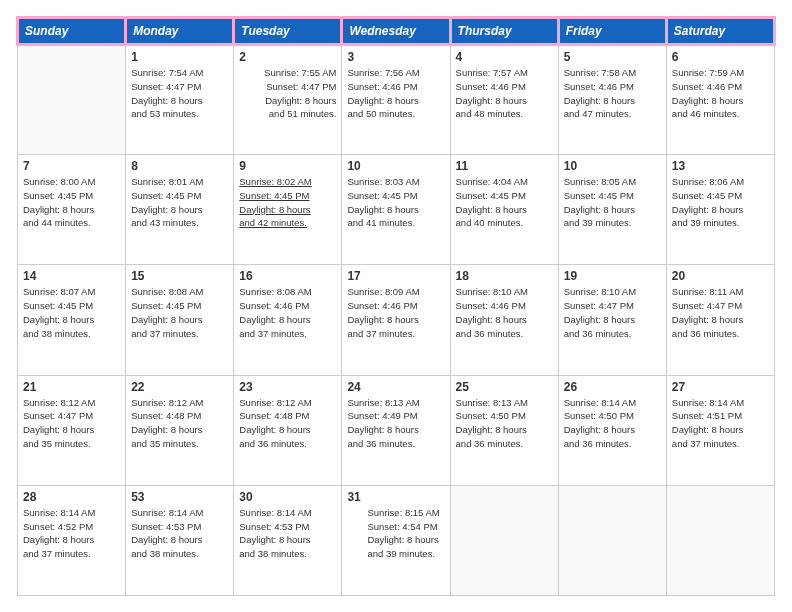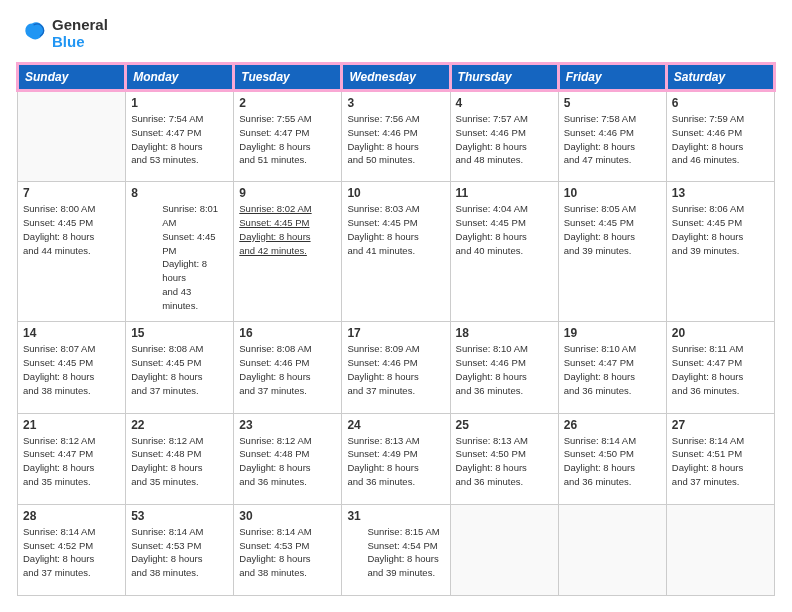--- a/index.html
+++ b/index.html
@@ -84,36 +84,20 @@
       line-height: 1.45;
     }
     .empty-cell {
       background: #f9f9f9;
     }
   </style>
 </head>
 <body>
 
 <div class="page">
-  <div class="header">
-    <div class="logo">
-      <svg class="logo-icon" viewBox="0 0 40 40">
-        <path d="M20 8 Q28 4 34 12 Q38 20 30 26 Q24 30 18 26 Q10 22 12 14 Q14 8 20 8Z" fill="#2196F3"></path>
-        <path d="M22 10 Q30 6 34 14 Q36 20 30 24" fill="none" stroke="#1565C0" stroke-width="1.5"></path>
-      </svg>
-      <div>
-        <div style="font-size:15px;font-weight:bold;color:#333;">General</div>
-        <div style="font-size:15px;font-weight:bold;color:#2196F3;">Blue</div>
-      </div>
-    </div>
-    <div class="title-block">
-      <div class="month-title"></div>
-      <div class="location"></div>
-    </div>
-  </div>
 
   <table class="calendar">
     <thead>
       <tr>
       <th>Sunday</th>
           <th>Monday</th>
           <th>Tuesday</th>
           <th>Wednesday</th>
           <th>Thursday</th>
           <th>Friday</th>
@@ -125,21 +109,21 @@
           <td class="empty-cell"></td>
           <td>
             <span class="day-num">1</span>
             <div class="day-info" style="white-space: pre-line;">Sunrise: 7:54 AM
 Sunset: 4:47 PM
 Daylight: 8 hours
 and 53 minutes.</div>
           </td>
           <td>
             <span class="day-num">2</span>
-            <div class="day-info" style="white-space: pre-line;">Sunrise: 7:55 AM
+            <div class="day-info" style="white-space: pre-line; text-align: right;">Sunrise: 7:55 AM
 Sunset: 4:47 PM
 Daylight: 8 hours
 and 51 minutes.</div>
           </td>
           <td>
             <span class="day-num">3</span>
             <div class="day-info" style="white-space: pre-line;">Sunrise: 7:56 AM
 Sunset: 4:46 PM
 Daylight: 8 hours
 and 50 minutes.</div>
@@ -169,21 +153,21 @@
         <tr>
           <td>
             <span class="day-num">7</span>
             <div class="day-info" style="white-space: pre-line;">Sunrise: 8:00 AM
 Sunset: 4:45 PM
 Daylight: 8 hours
 and 44 minutes.</div>
           </td>
           <td>
             <span class="day-num">8</span>
-            <div class="day-info" style="white-space: pre-line; margin-left: 31px;">Sunrise: 8:01 AM
+            <div class="day-info" style="white-space: pre-line;">Sunrise: 8:01 AM
 Sunset: 4:45 PM
 Daylight: 8 hours
 and 43 minutes.</div>
           </td>
           <td>
             <span class="day-num">9</span>
             <div class="day-info" style="white-space: pre-line; text-decoration: underline;">Sunrise: 8:02 AM
 Sunset: 4:45 PM
 Daylight: 8 hours
 and 42 minutes.</div>

